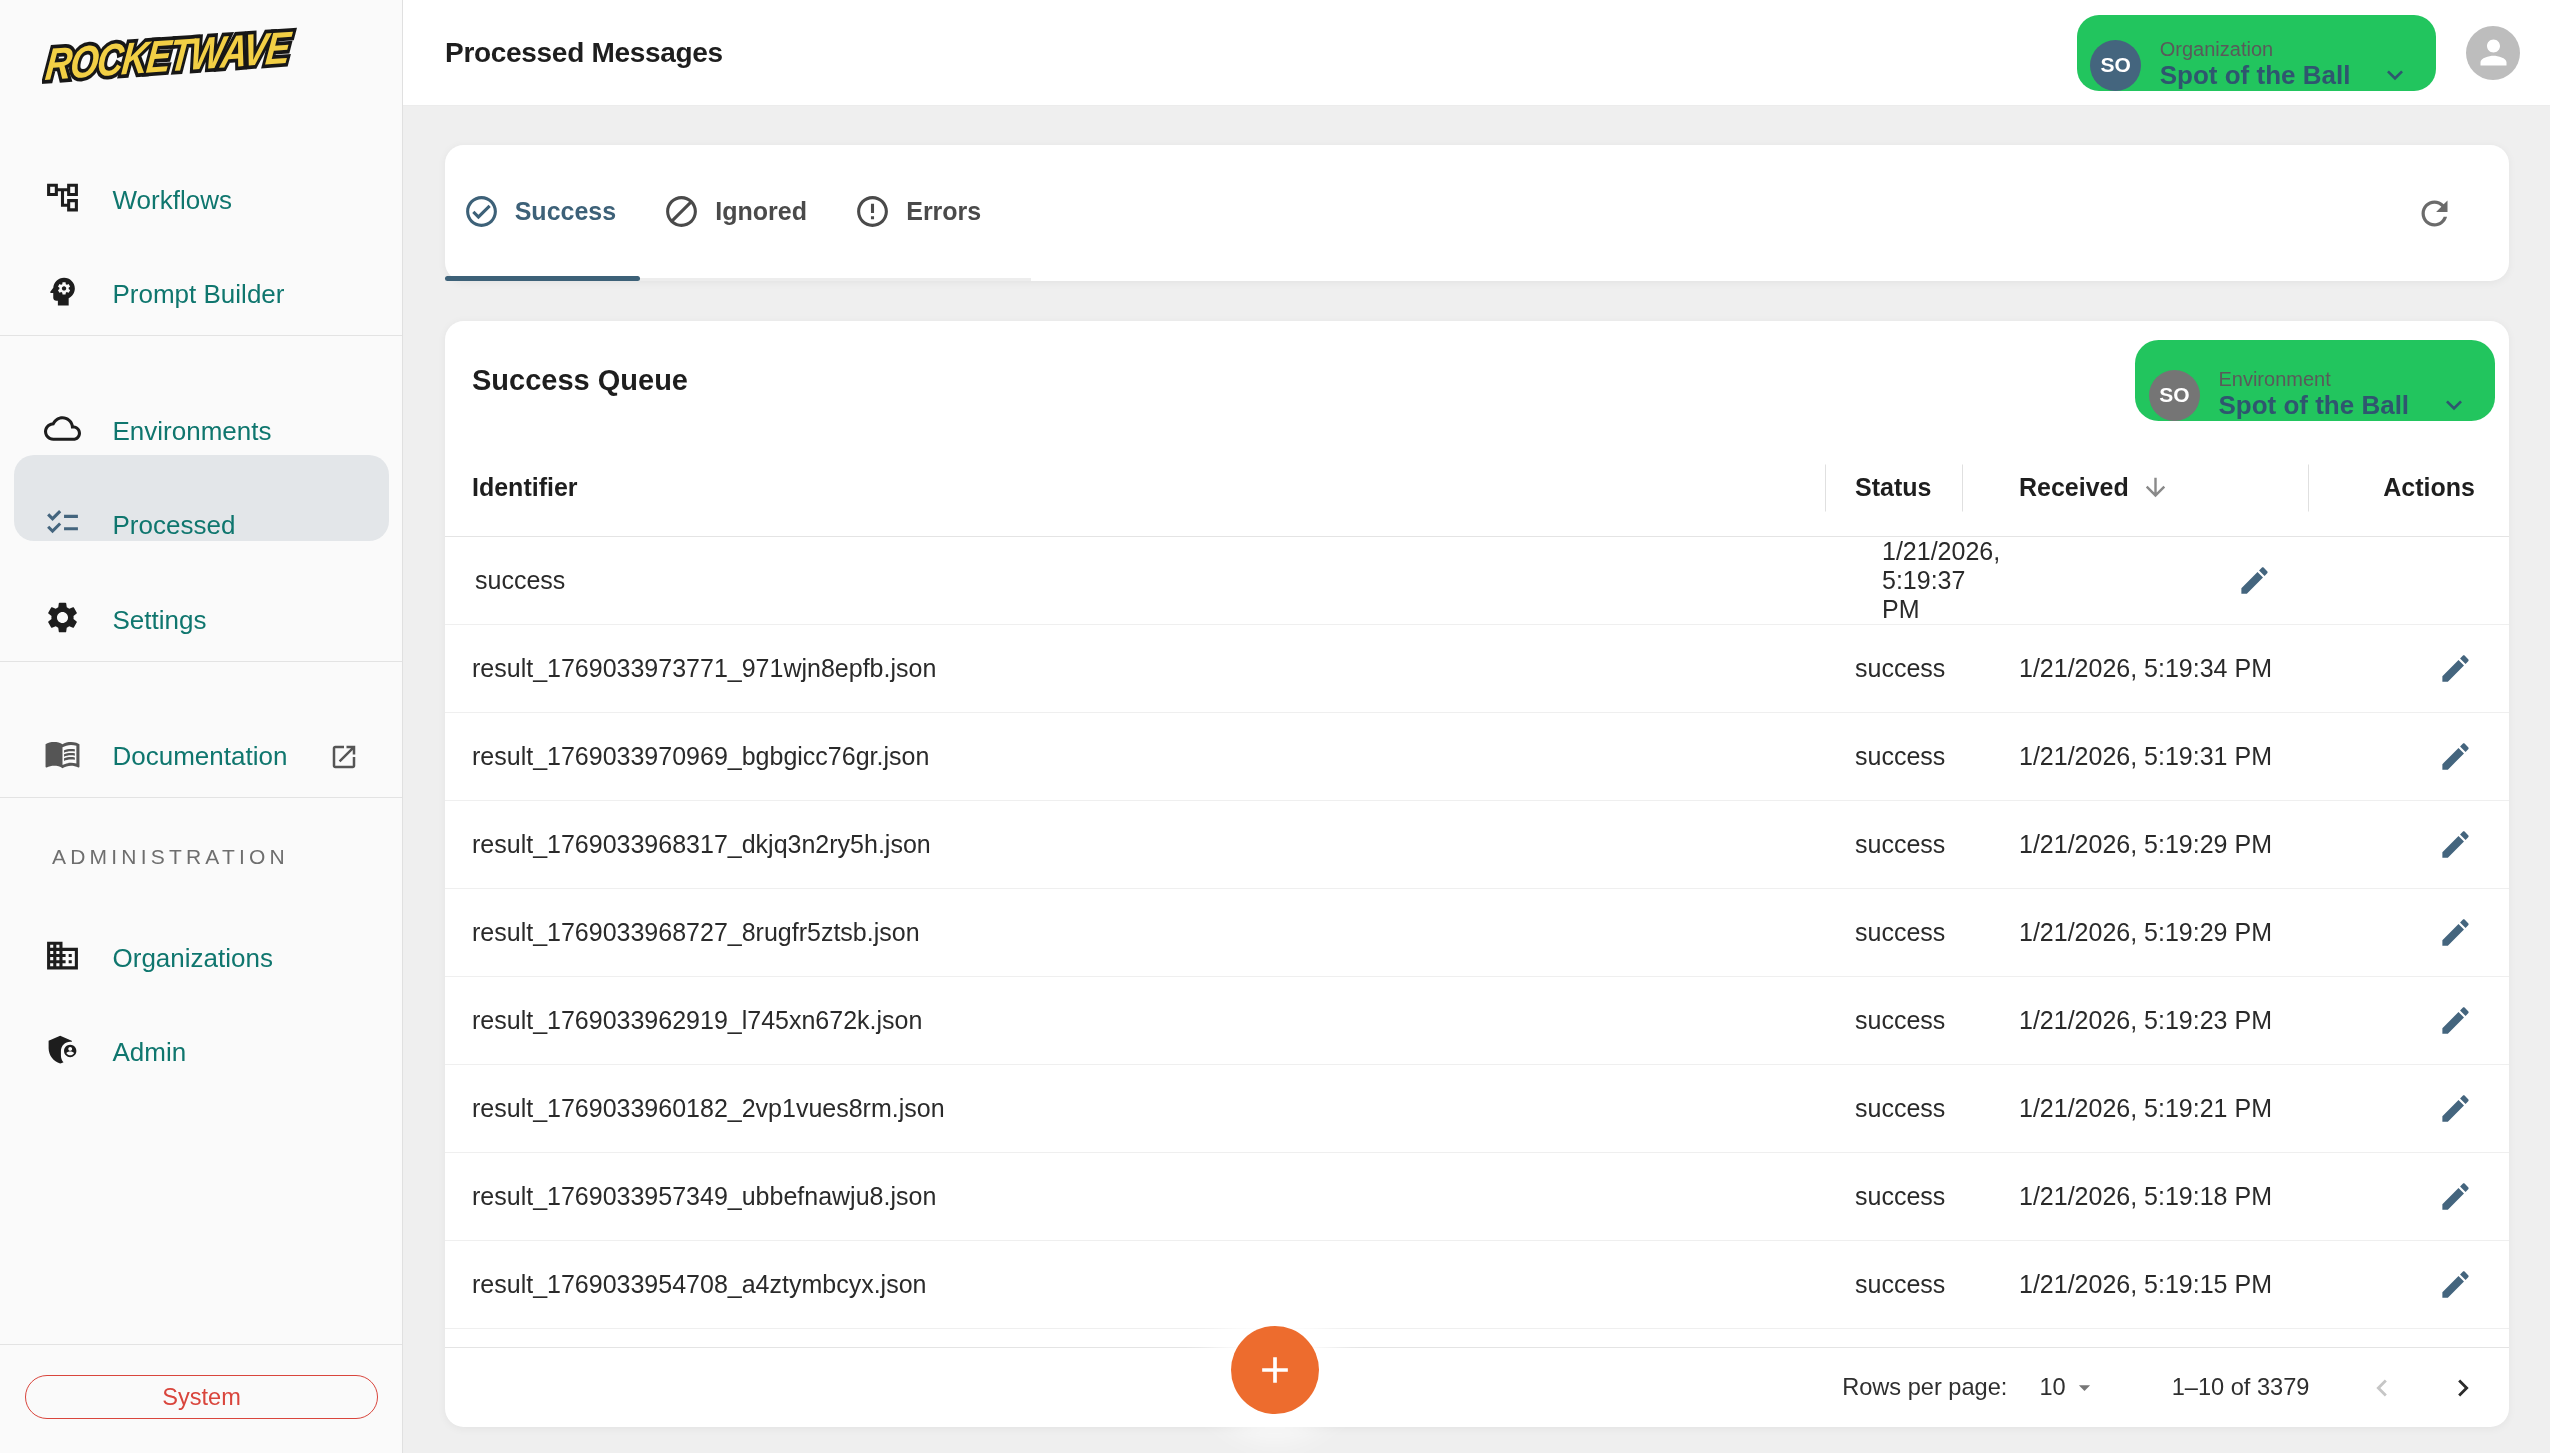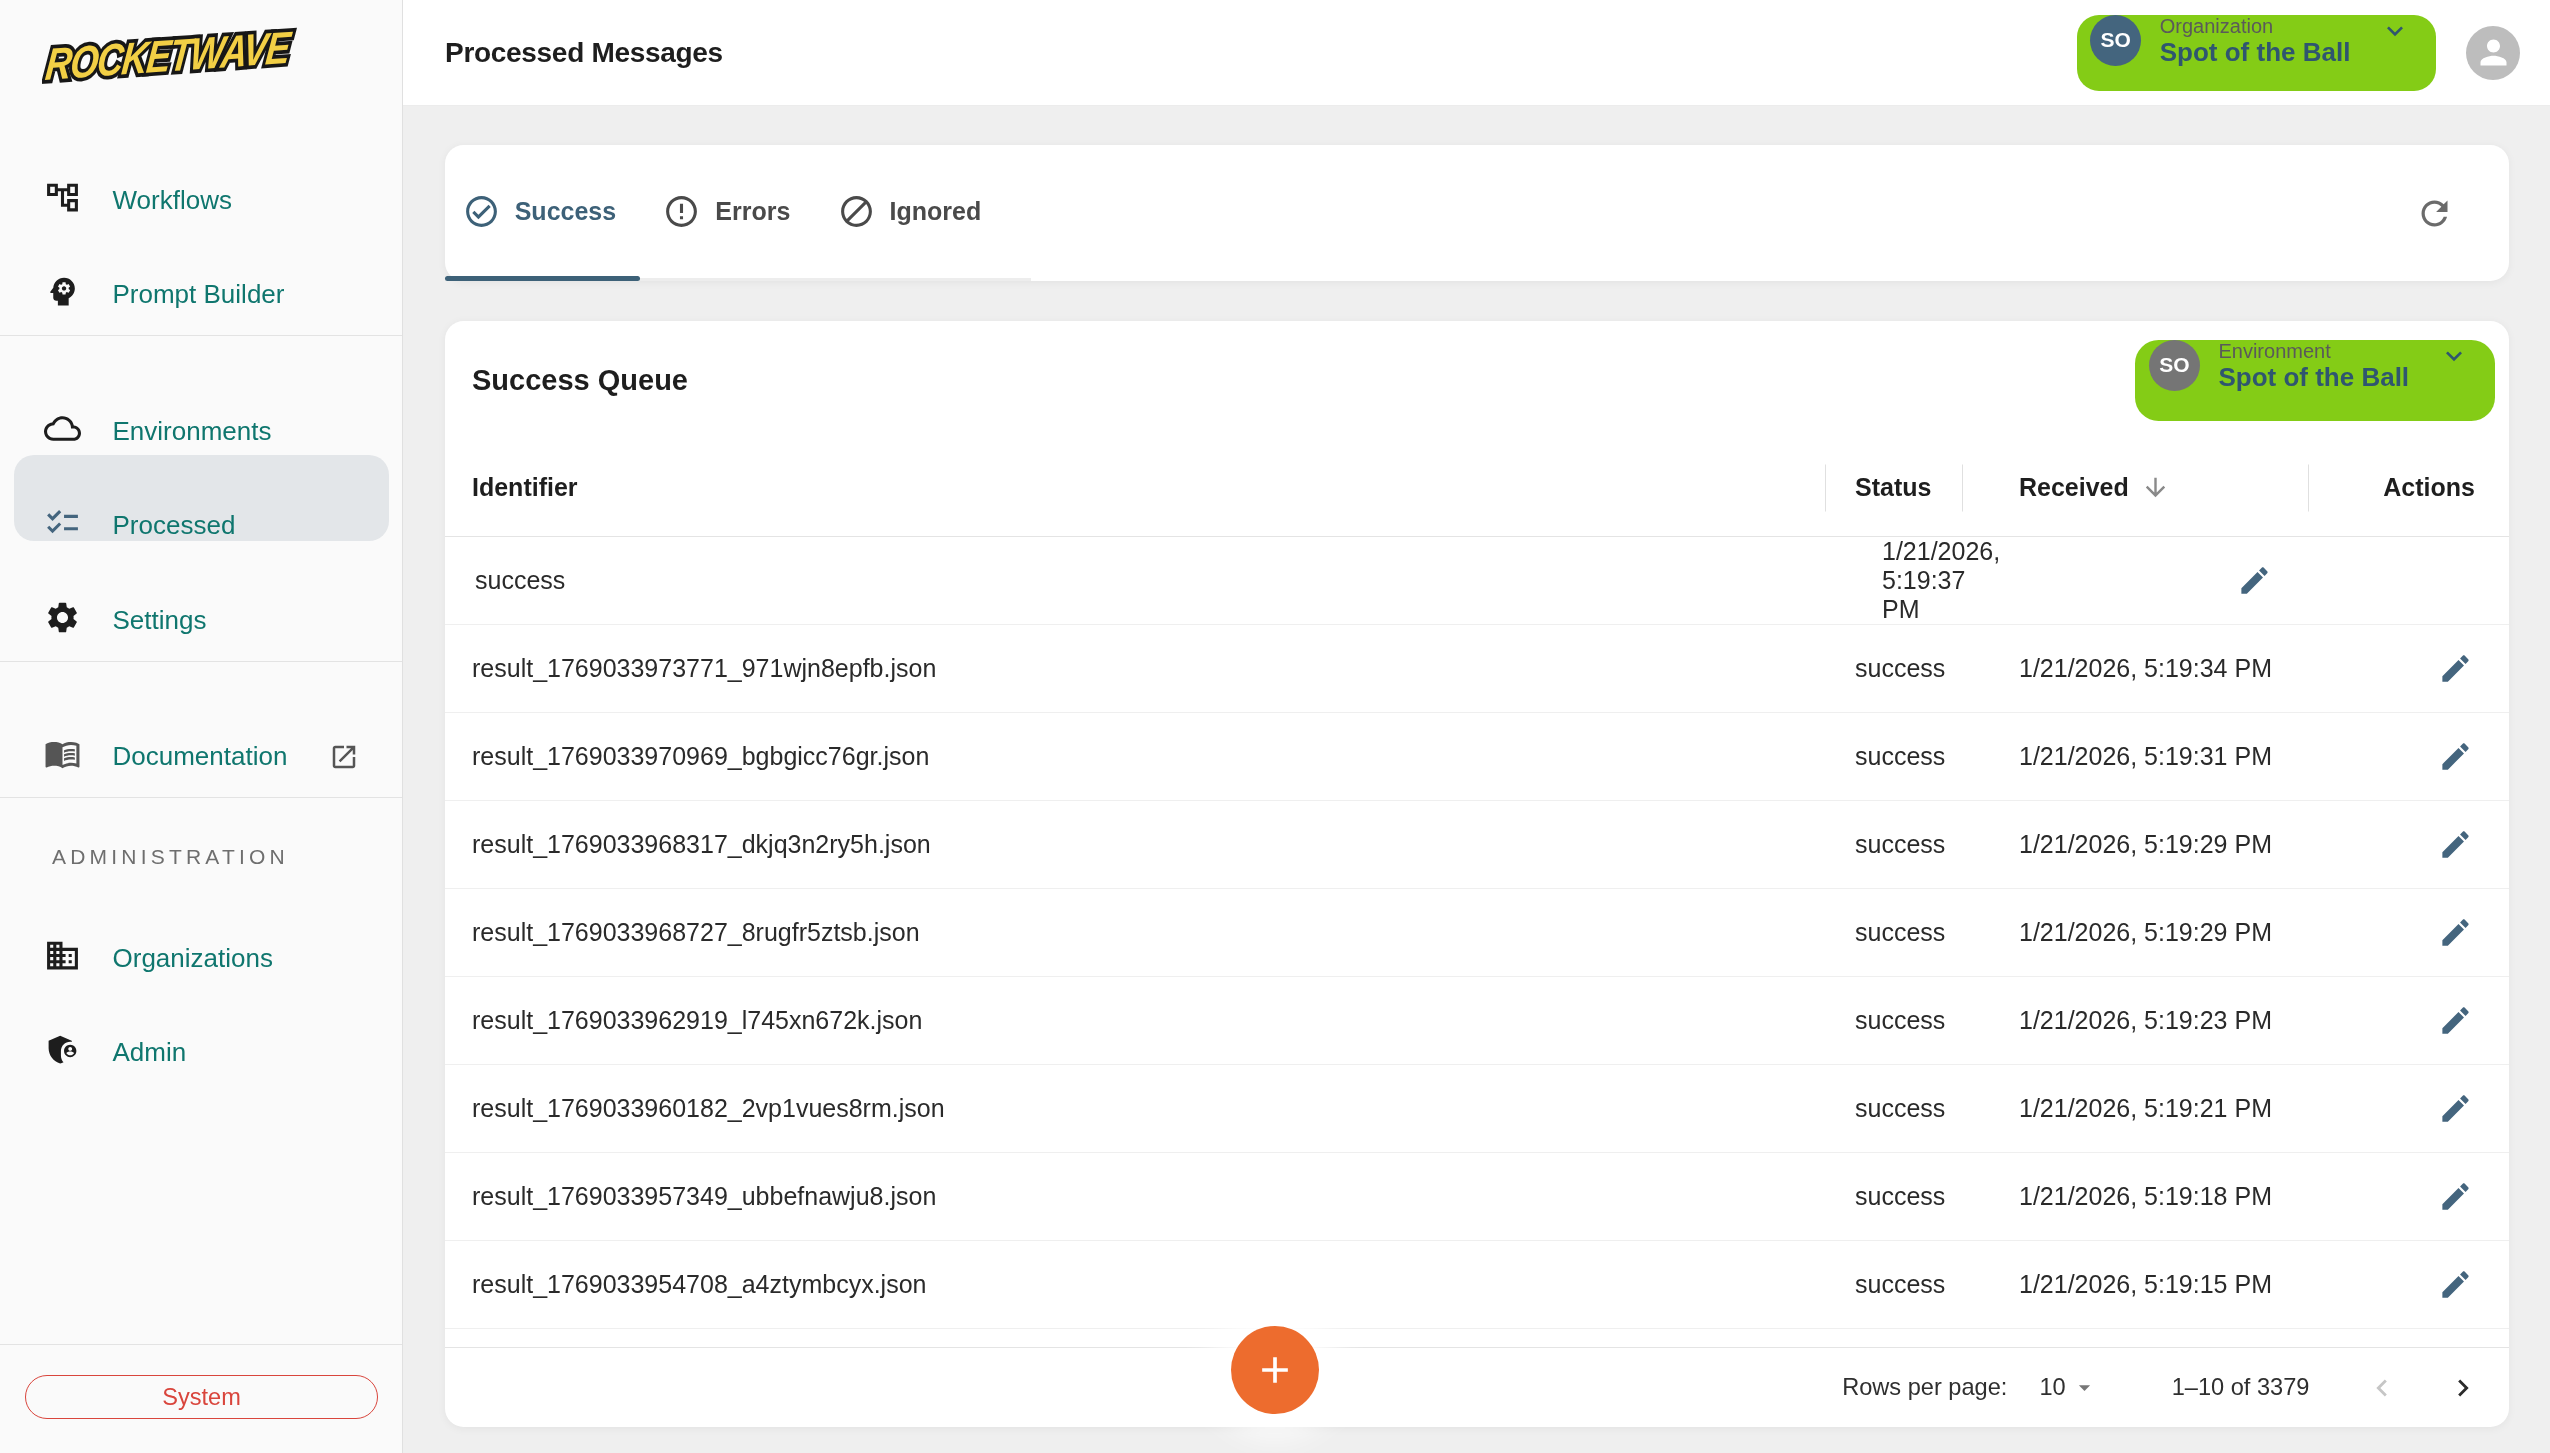--- a/index.html
+++ b/index.html
@@ -43,22 +43,22 @@
 
   
   .main { flex: 1; display: flex; flex-direction: column; min-width: 0; }
   .topbar {
     height: 106px; flex-shrink: 0; background: #FFFFFF; border-bottom: 0.8px solid #ECECEC;
     display: flex; align-items: center; padding: 0 30px 0 42px;
   }
   .page-title { font-size: 28px; font-weight: 700; color: #1E1E1E; letter-spacing: -0.3px; margin-right: auto; }
 
   .chip {
-    background: #84cc16; border-radius: 22px; height: 76px;
-    display: flex; align-items: flex-start; gap: 18.6px; padding: 0 25px 0 13.5px; cursor: pointer;
+    background: #22c55e; border-radius: 22px; height: 76px;
+    display: flex; align-items: flex-end; gap: 18.6px; padding: 0 25px 0 13.5px; cursor: pointer;
   }
   .chip-avatar {
     width: 51px; height: 51px; border-radius: 50%;
     display: flex; align-items: center; justify-content: center;
     color: #fff; font-size: 21px; font-weight: 700; flex-shrink: 0;
   }
   .chip-avatar.org { background: #44657E; }
   .chip-avatar.env { background: #757575; }
   .chip-texts { display: flex; flex-direction: column; line-height: 1.15; }
   .chip-label { font-size: 20px; color: #5A5A5A; }
@@ -255,29 +255,29 @@
     <div class="card tabs-card">
       <div class="tabs-strip">
         <div class="tab active">
           <svg class="ticon" viewBox="0 0 24 24" fill="currentColor">
             <path d="M12 2C6.48 2 2 6.48 2 12s4.48 10 10 10 10-4.48 10-10S17.52 2 12 2zm0 18c-4.41 0-8-3.59-8-8s3.59-8 8-8 8 3.59 8 8-3.59 8-8 8zm4.59-12.42L10 14.17l-2.59-2.58L6 13l4 4 8-8z"></path>
           </svg>
           <span>Success</span>
         </div>
         <div class="tab">
           <svg class="ticon" viewBox="0 0 24 24" fill="currentColor">
-            <path d="M11 15h2v2h-2zm0-8h2v6h-2zm.99-5C6.47 2 2 6.48 2 12s4.47 10 9.99 10C17.52 22 22 17.52 22 12S17.52 2 11.99 2zM12 20c-4.42 0-8-3.58-8-8s3.58-8 8-8 8 3.58 8 8-3.58 8-8 8z"></path>
-          </svg>
-          <span>Errors</span>
+            <path d="M12 2C6.48 2 2 6.48 2 12s4.48 10 10 10 10-4.48 10-10S17.52 2 12 2zM4 12c0-4.42 3.58-8 8-8 1.85 0 3.55.63 4.9 1.69L5.69 16.9C4.63 15.55 4 13.85 4 12zm8 8c-1.85 0-3.55-.63-4.9-1.69L18.31 7.1C19.37 8.45 20 10.15 20 12c0 4.42-3.58 8-8 8z"></path>
+          </svg>
+          <span>Ignored</span>
         </div>
         <div class="tab">
           <svg class="ticon" viewBox="0 0 24 24" fill="currentColor">
-            <path d="M12 2C6.48 2 2 6.48 2 12s4.48 10 10 10 10-4.48 10-10S17.52 2 12 2zM4 12c0-4.42 3.58-8 8-8 1.85 0 3.55.63 4.9 1.69L5.69 16.9C4.63 15.55 4 13.85 4 12zm8 8c-1.85 0-3.55-.63-4.9-1.69L18.31 7.1C19.37 8.45 20 10.15 20 12c0 4.42-3.58 8-8 8z"></path>
-          </svg>
-          <span>Ignored</span>
+            <path d="M11 15h2v2h-2zm0-8h2v6h-2zm.99-5C6.47 2 2 6.48 2 12s4.47 10 9.99 10C17.52 22 22 17.52 22 12S17.52 2 11.99 2zM12 20c-4.42 0-8-3.58-8-8s3.58-8 8-8 8 3.58 8 8-3.58 8-8 8z"></path>
+          </svg>
+          <span>Errors</span>
         </div>
       </div>
       <button class="refresh-btn">
         <svg viewBox="0 0 24 24" fill="currentColor">
           <path d="M17.65 6.35C16.2 4.9 14.21 4 12 4c-4.42 0-7.99 3.58-7.99 8s3.57 8 7.99 8c3.73 0 6.84-2.55 7.73-6h-2.08c-.82 2.33-3.04 4-5.65 4-3.31 0-6-2.69-6-6s2.69-6 6-6c1.66 0 3.14.69 4.22 1.78L13 11h7V4l-2.35 2.35z"></path>
         </svg>
       </button>
     </div>
 
     <div class="card table-card">

